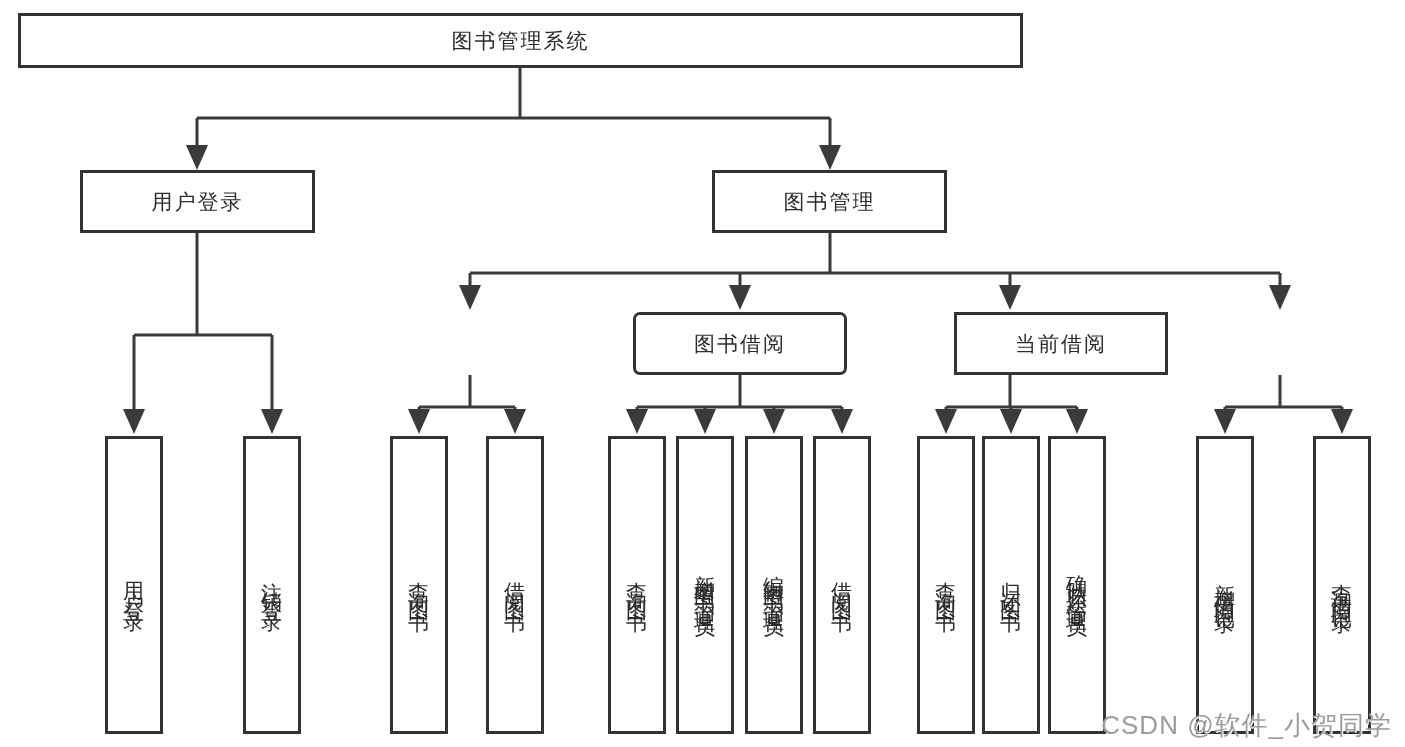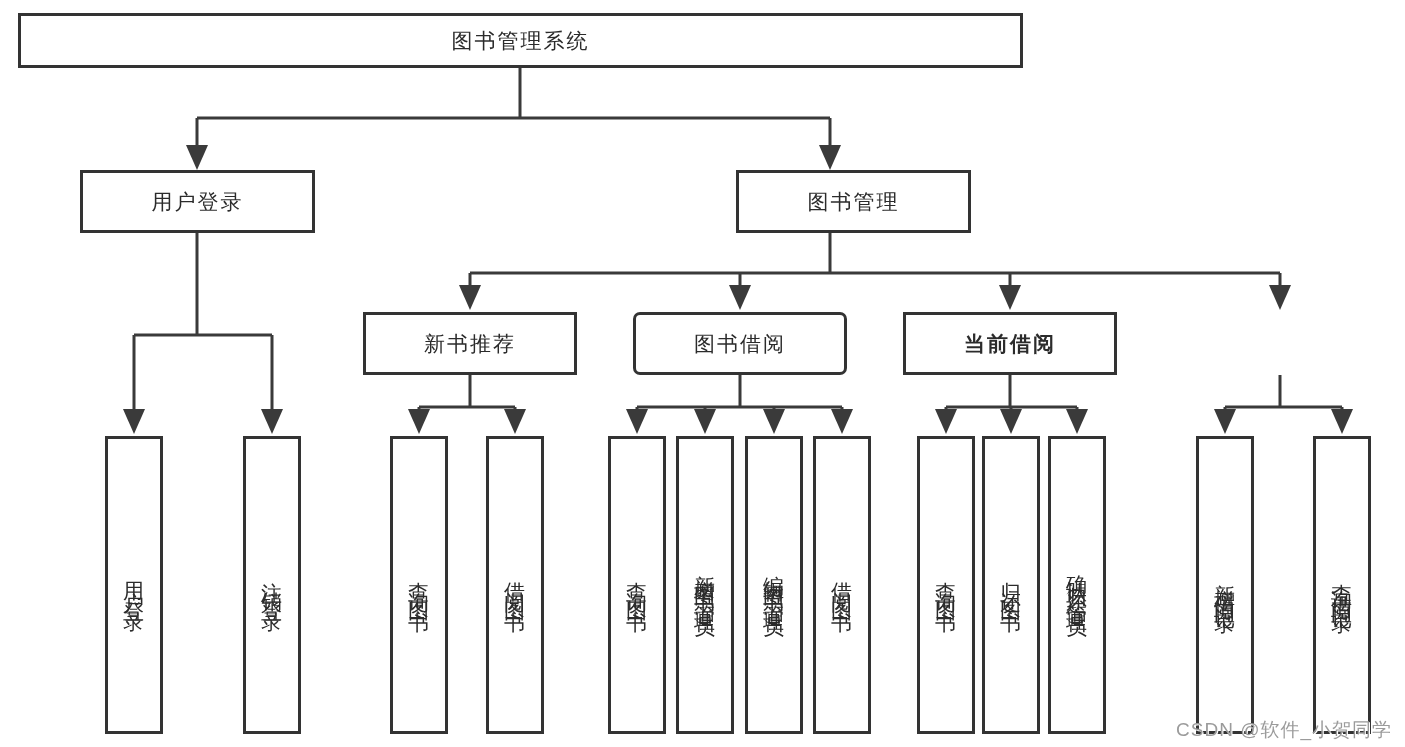--- a/index.html
+++ b/index.html
@@ -28,39 +28,39 @@
     font-size:21px;
     color:#2b2b2b;
     line-height:1;
   }
   .v-short{letter-spacing:10px;}
   .v-long{letter-spacing:6px;}
   
   .n-root{left:18px;top:13px;width:1005px;height:55px;}
   
   .n-l2a{left:80px;top:170px;width:235px;height:63px;}
-  .n-l2b{left:712px;top:170px;width:235px;height:63px;margin-left:24px;}
+  .n-l2b{left:712px;top:170px;width:235px;height:63px;}
   
   .n-l3{top:312px;width:214px;height:63px;}
   .n-l3a{left:363px;}
   .n-l3b{left:633px;border-radius:7px;}
-  .n-l3c{left:903px;font-weight:bold;}
+  .n-l3c{left:954px;}
   .n-l3d{left:1173px;}
   
   .leaf{top:436px;width:58px;height:298px;}
   .lf1{left:105px;}  .lf2{left:243px;}
   .lf3{left:390px;}  .lf4{left:486px;}
   .lf5{left:608px;}  .lf6{left:676px;}  .lf7{left:745px;}  .lf8{left:813px;}
   .lf9{left:917px;}  .lf10{left:982px;} .lf11{left:1048px;}
   .lf12{left:1196px;}.lf13{left:1313px;}
   .watermark{
     position:absolute;
     right:13px;
     bottom:4px;
-    font-size:19px;
+    font-size:26px;
     color:#9b9b9b;
     letter-spacing:1px;
     white-space:nowrap;
     text-shadow:1px 1px 0 #ffffff;
   }
 </style>
 </head>
 <body>
 
 <div class="canvas">
@@ -102,23 +102,20 @@
     <span class="h-label">图书管理系统</span>
   </div>
 
   <div class="box n-l2a">
     <span class="h-label">用户登录</span>
   </div>
   <div class="box n-l2b">
     <span class="h-label">图书管理</span>
   </div>
 
-  <div class="box n-l3 n-l3a">
-    <span class="h-label">新书推荐</span>
-  </div>
   <div class="box n-l3 n-l3b">
     <span class="h-label">图书借阅</span>
   </div>
   <div class="box n-l3 n-l3c">
     <span class="h-label">当前借阅</span>
   </div>
 
   <div class="box leaf lf1">
     <span class="v-label v-short">用户登录</span>
   </div>

